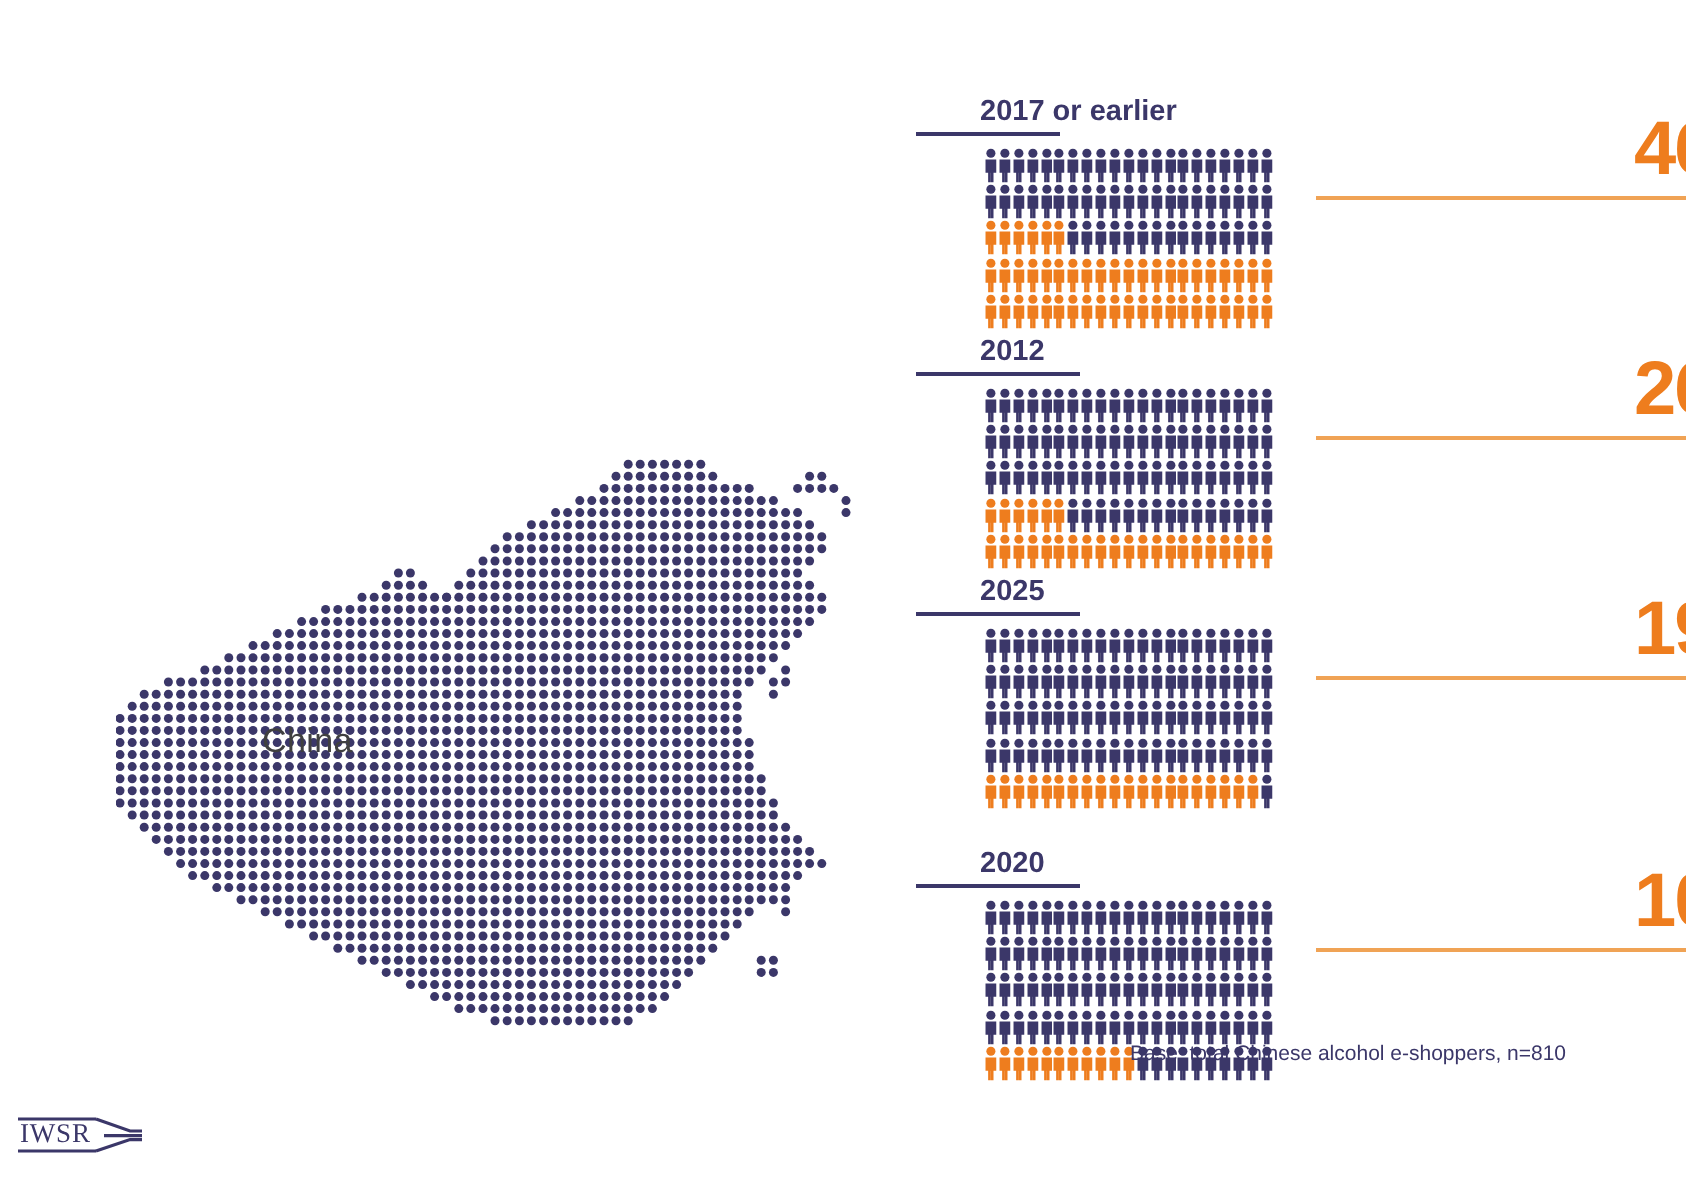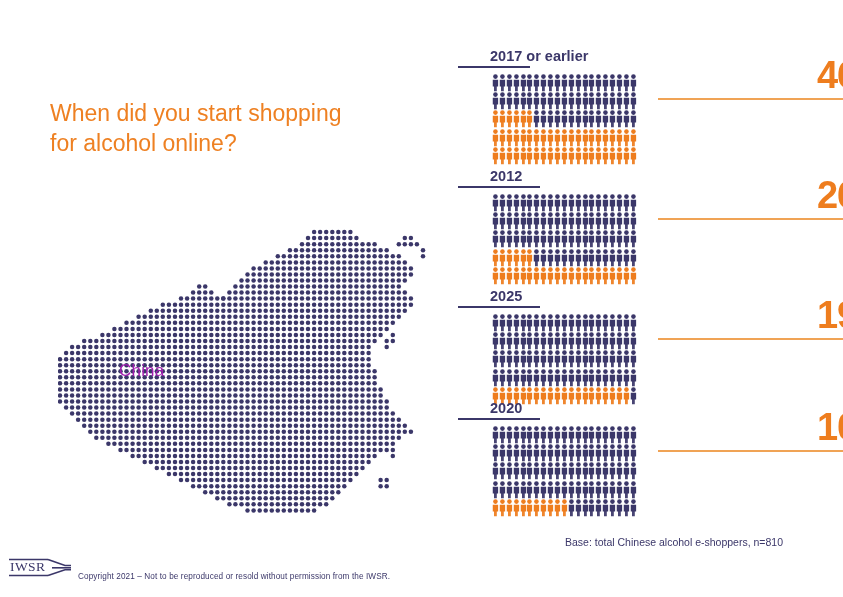--- a/index.html
+++ b/index.html
@@ -12,22 +12,22 @@
 
   
   .title{
     position:absolute;left:50px;top:98px;width:300px;
     font-size:23px;line-height:30px;color:#EE8022;font-weight:400;
   }
 
   .map-wrap{position:absolute;left:58px;top:216px;width:370px;height:300px;}
   .map-svg{display:block;width:370px;height:300px;}
   .china-label{
-    position:absolute;left:119px;top:361px;
-    font-size:17px;color:#a21caf;letter-spacing:.2px;
+    position:absolute;left:131px;top:361px;
+    font-size:17px;color:#404040;letter-spacing:.2px;
   }
 
   
   .block{position:absolute;left:458px;width:330px;}
   .yr{
     font-size:14.5px;color:#3B3769;white-space:nowrap;
     position:relative;display:block;height:19px;
   }
   .yr b{font-weight:700;margin-left:32px;}
   .yr .rest{font-weight:700;}
@@ -44,40 +44,39 @@
     position:absolute;left:252px;top:6px;width:180px;text-align:right;
     font-size:38px;font-weight:700;color:#EE7D1E;letter-spacing:-1px;
     line-height:42px;
   }
   .pct-rule{
     position:absolute;left:200px;top:50px;width:186px;height:1.5px;
     background:#F0A355;
   }
 
   .base-note{
-    position:absolute;left:565px;top:536px;
+    position:absolute;left:565px;top:521px;
     font-size:10.5px;color:#3B3769;
   }
   .logo{position:absolute;left:8px;top:554px;width:64px;height:28px;}
   .logo svg{display:block;}
   .copy{
     position:absolute;left:78px;top:572px;
     font-size:8.2px;color:#3B3769;letter-spacing:.1px;
   }
   .source{
     position:absolute;left:548px;top:572px;
     font-size:9.3px;color:#3B3769;letter-spacing:.1px;
   }
 </style>
 </head>
 <body>
 
 <div class="stage">
 
-  <div class="title">When did you start shopping for alcohol online?</div>
 
   <div class="map-wrap">
     <svg class="map-svg" viewBox="0 0 370 300">
       <g id="dotmap" fill="#3B3769">
           <circle cx="256.1" cy="16.1" r="2.25"></circle>
           <circle cx="262.1" cy="16.1" r="2.25"></circle>
           <circle cx="268.2" cy="16.1" r="2.25"></circle>
           <circle cx="274.3" cy="16.1" r="2.25"></circle>
           <circle cx="280.3" cy="16.1" r="2.25"></circle>
           <circle cx="286.3" cy="16.1" r="2.25"></circle>
@@ -2881,21 +2880,21 @@
        <circle cx="5" cy="3.6" r="3.3" fill="#EE7D1E"></circle>
        <path d="M1.1 8.2 h7.8 v9.6 h-2.0 v6.9 h-1.9 v-6.9 h-0.1 v6.9 h-1.9 v-6.9 h-1.9 z" fill="#EE7D1E"></path>
      </svg></span><span class="fig"><svg viewBox="0 0 10 26">
        <circle cx="5" cy="3.6" r="3.3" fill="#3B3769"></circle>
        <path d="M1.1 8.2 h7.8 v9.6 h-2.0 v6.9 h-1.9 v-6.9 h-0.1 v6.9 h-1.9 v-6.9 h-1.9 z" fill="#3B3769"></path>
      </svg></span></span>
         </div>
         <div class="pct">19%</div>
         <div class="pct-rule"></div>
       </div>
-      <div class="block" style="top: 400px;">
+      <div class="block" style="top: 424px;">
         <div class="yr"><b>2020</b><span class="rest"></span><span class="yr-rule" style="width:82px"></span></div>
         <div class="waffle">
           <span class="wrow"><span class="fig"><svg viewBox="0 0 10 26">
        <circle cx="5" cy="3.6" r="3.3" fill="#3B3769"></circle>
        <path d="M1.1 8.2 h7.8 v9.6 h-2.0 v6.9 h-1.9 v-6.9 h-0.1 v6.9 h-1.9 v-6.9 h-1.9 z" fill="#3B3769"></path>
      </svg></span><span class="fig"><svg viewBox="0 0 10 26">
        <circle cx="5" cy="3.6" r="3.3" fill="#3B3769"></circle>
        <path d="M1.1 8.2 h7.8 v9.6 h-2.0 v6.9 h-1.9 v-6.9 h-0.1 v6.9 h-1.9 v-6.9 h-1.9 z" fill="#3B3769"></path>
      </svg></span><span class="fig"><svg viewBox="0 0 10 26">
        <circle cx="5" cy="3.6" r="3.3" fill="#3B3769"></circle>
@@ -3222,15 +3221,14 @@
   <div class="logo">
     <svg width="64" height="28" viewBox="0 0 64 28">
       <line x1="1" y1="5.5" x2="40" y2="5.5" stroke="#3B3769" stroke-width="1.6"></line>
       <path d="M40 5.5 L57 11.5 L63 11.5" fill="none" stroke="#3B3769" stroke-width="1.6"></path>
       <path d="M44 13.8 L63 13.8" fill="none" stroke="#3B3769" stroke-width="1.6"></path>
       <path d="M40 21.5 L57 15.8 L63 15.8" fill="none" stroke="#3B3769" stroke-width="1.6"></path>
       <line x1="1" y1="21.5" x2="40" y2="21.5" stroke="#3B3769" stroke-width="1.6"></line>
       <text x="2" y="17" font-family="Liberation Serif, serif" font-size="13.5" fill="#3B3769" letter-spacing="0.4">IWSR</text>
     </svg>
   </div>
-  <div class="copy">Copyright 2021 – Not to be reproduced or resold without permission from the IWSR.</div>
 
 </div>
 
 </body></html>

